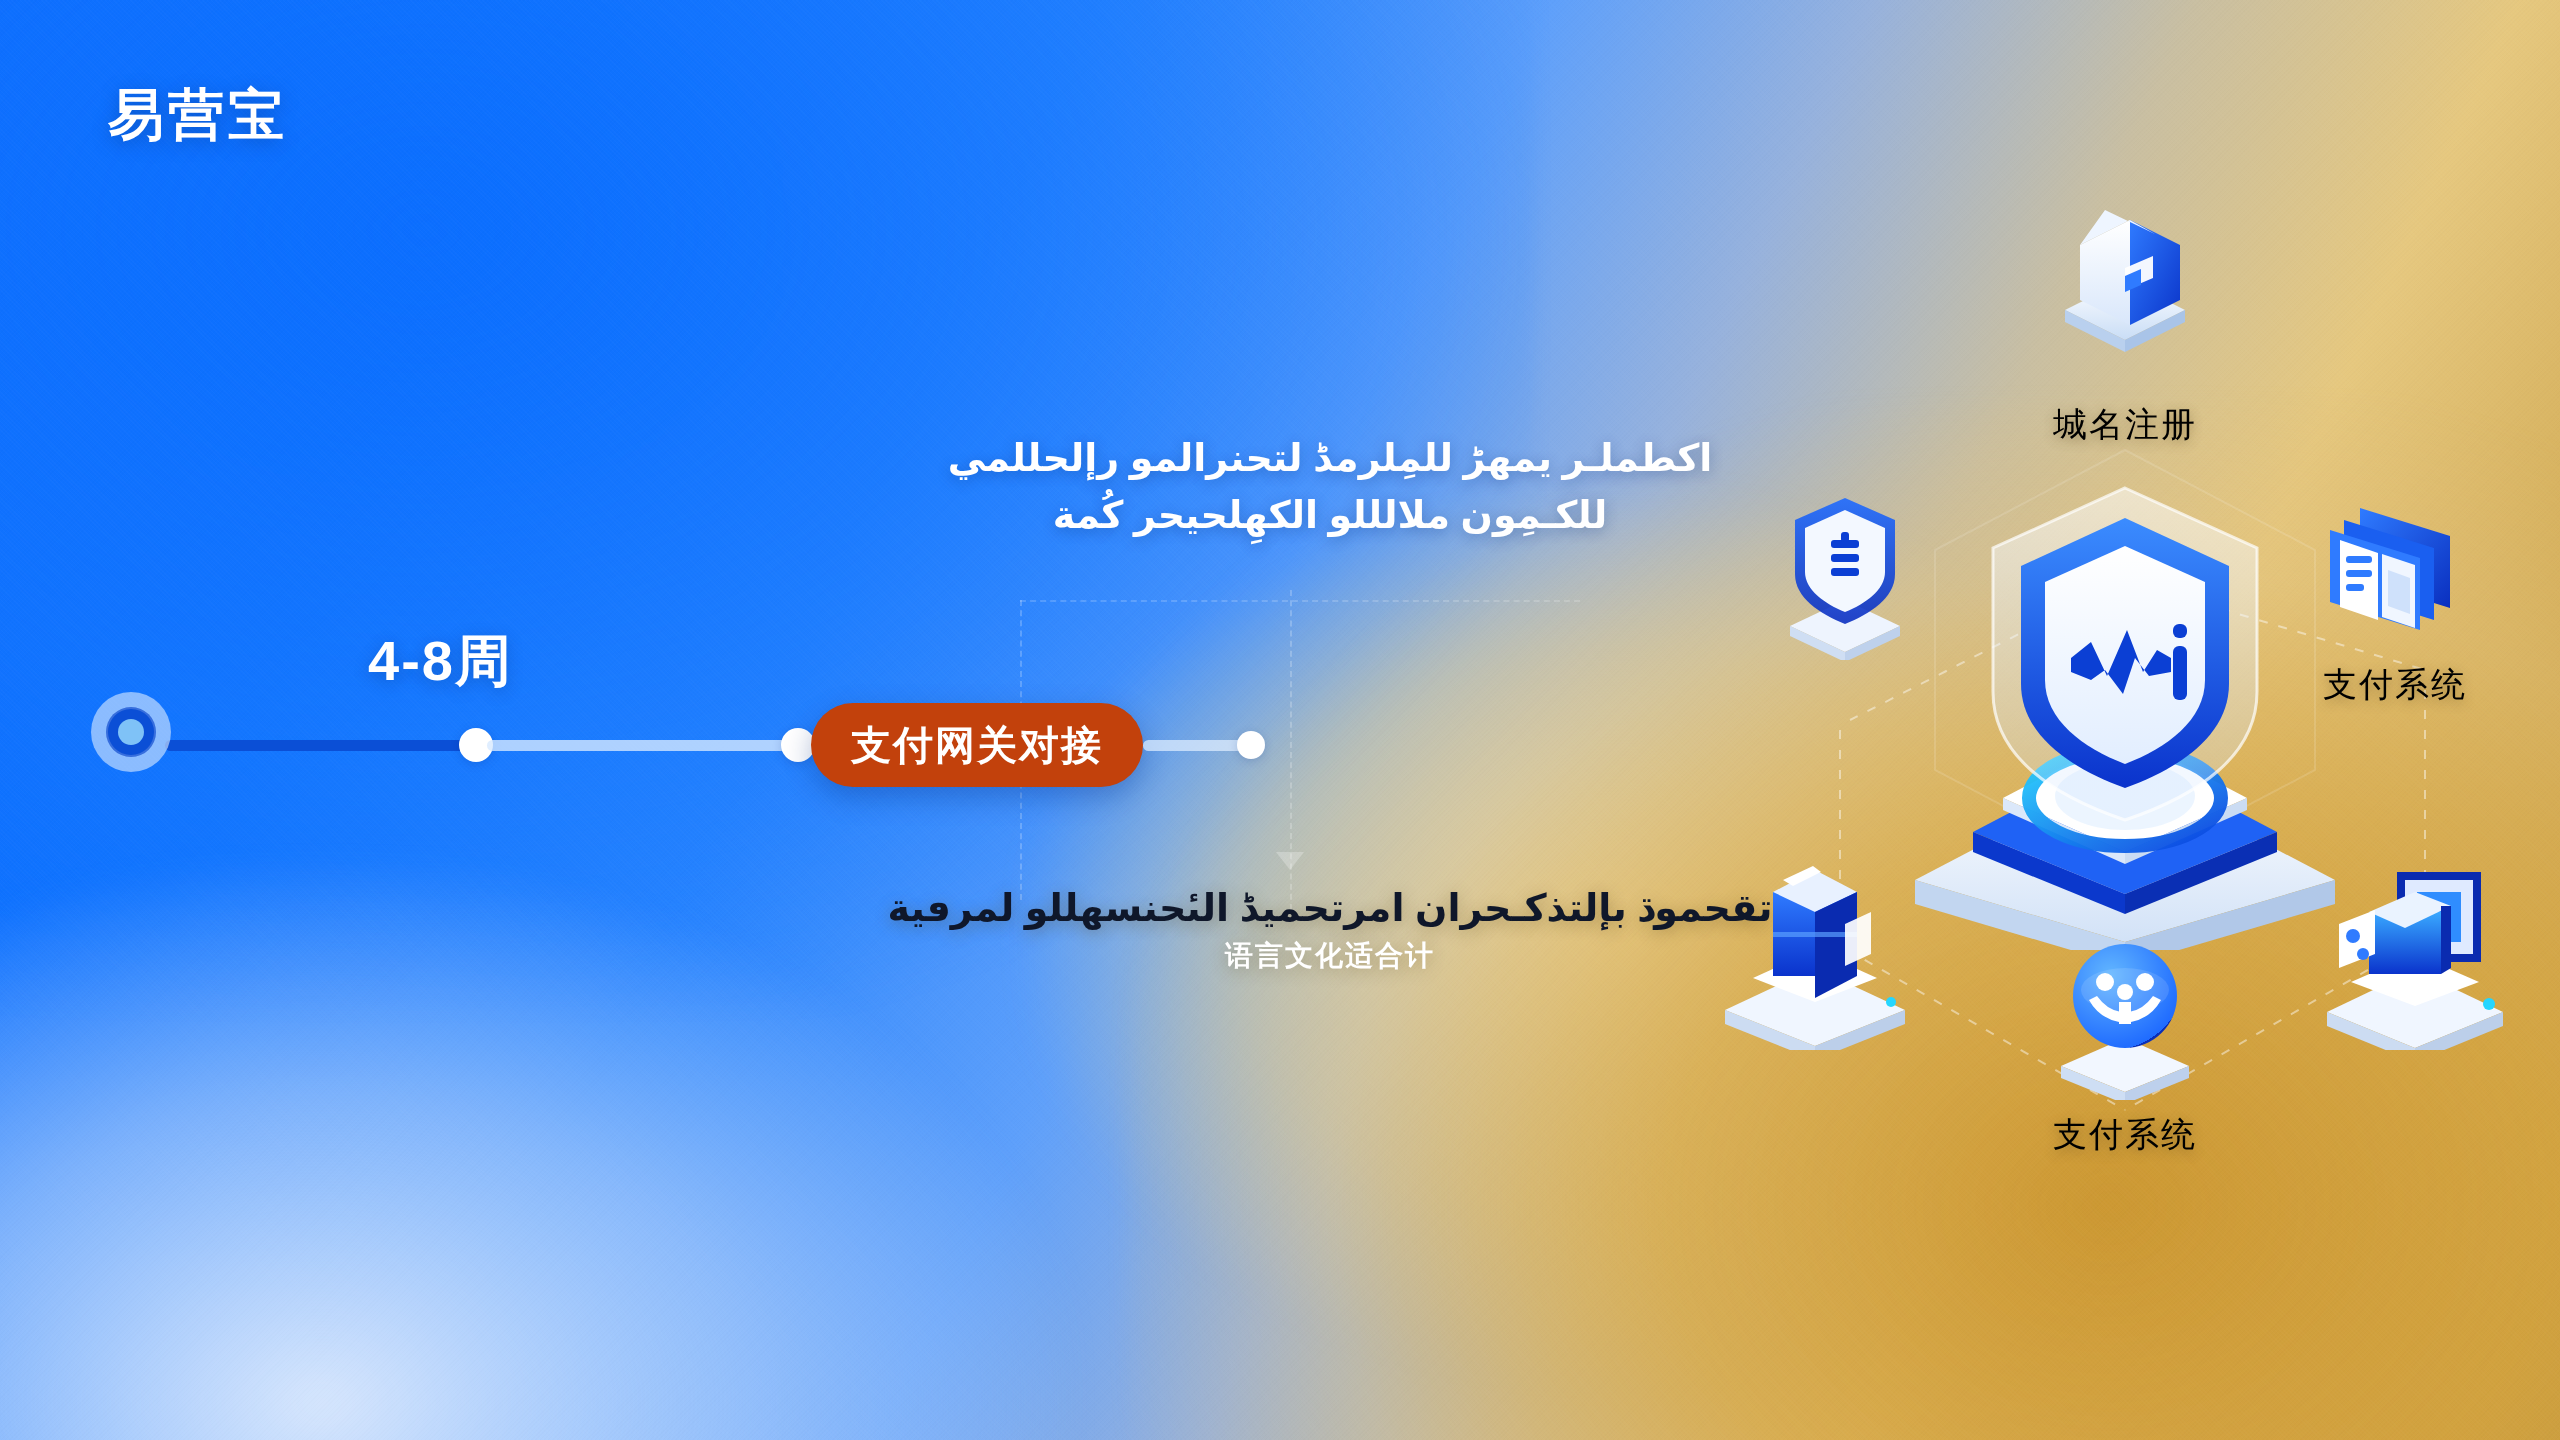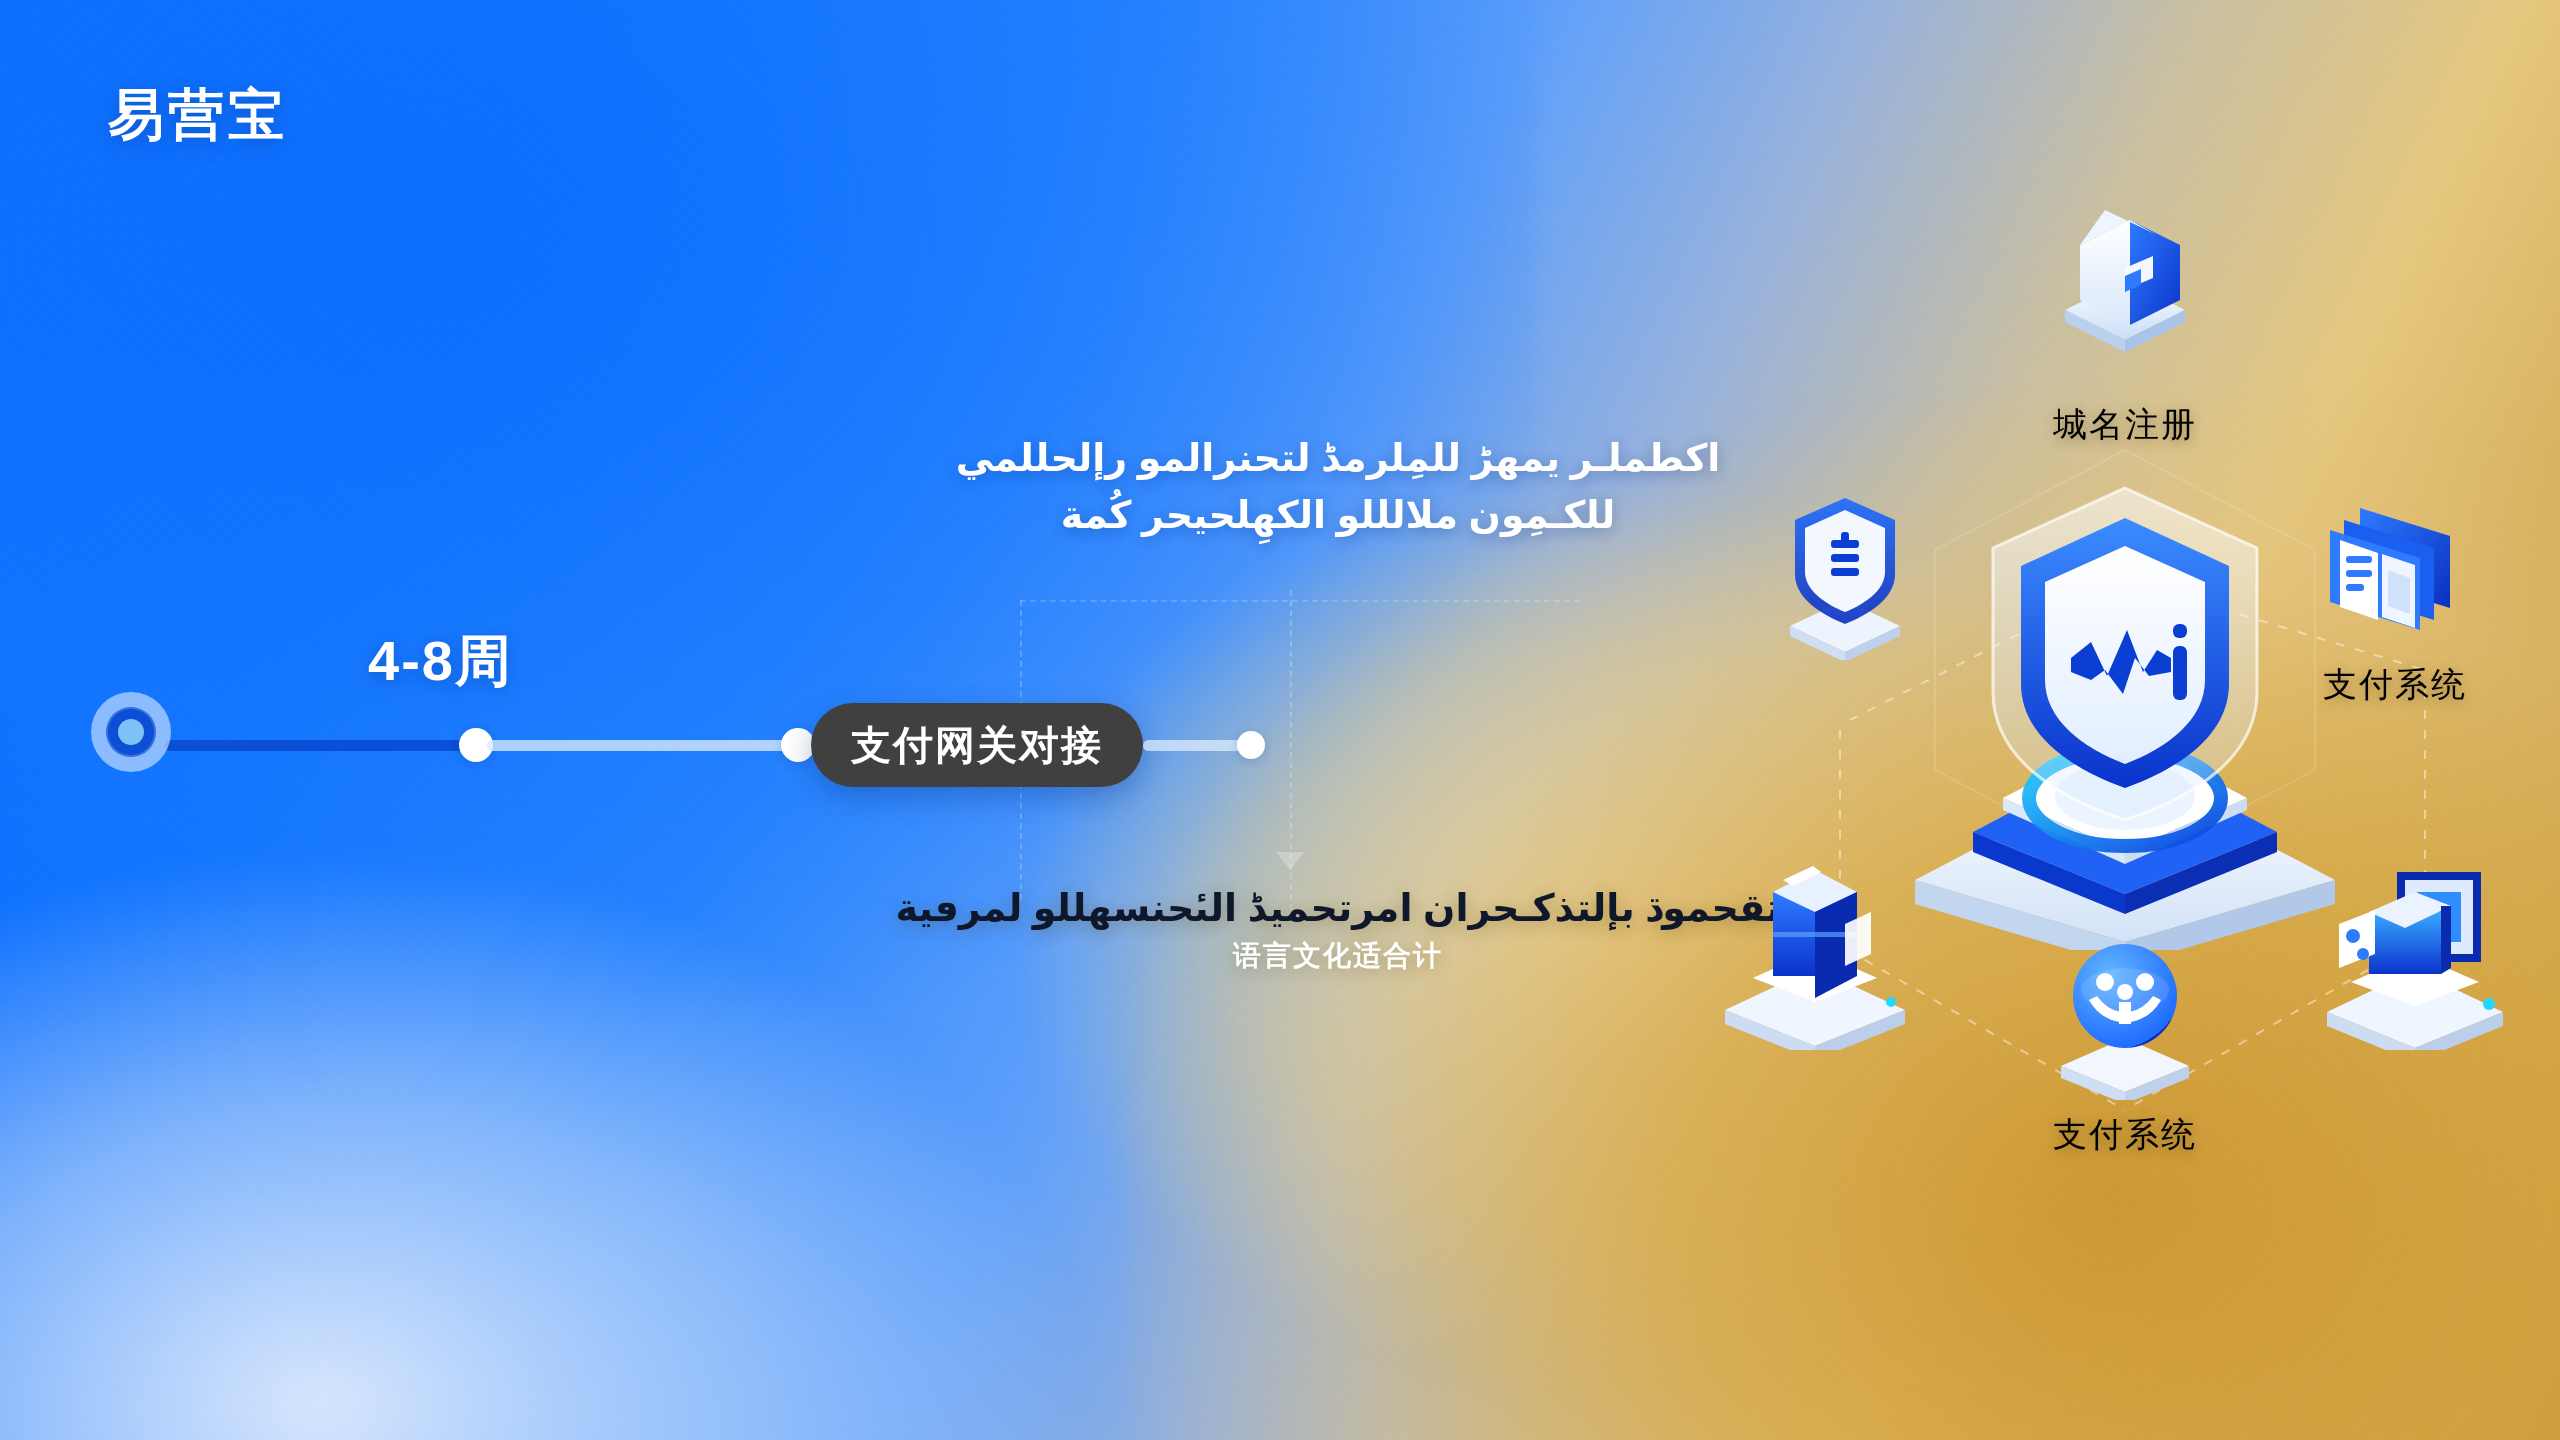--- a/index.html
+++ b/index.html
@@ -56,32 +56,32 @@
     background:#0b4fd6;box-shadow:0 0 0 2px rgba(255,255,255,.18) inset;}
   .tl-start .core{position:absolute;left:27px;top:27px;width:26px;height:26px;border-radius:50%;
     background:#7fc2f7;}
   .seg{height:11px;border-radius:6px;flex:0 0 auto;}
   .seg-dark{background:#0b4fd6;width:300px;margin-left:-6px;}
   .seg-light{background:rgba(215,233,255,.78);width:300px;margin-left:-6px;}
   .seg-soft{background:rgba(225,238,255,.72);width:104px;margin-left:-4px;margin-right:-4px;}
   .dot{width:34px;height:34px;border-radius:50%;background:#ffffff;flex:0 0 auto;
     margin-left:-6px;box-shadow:0 2px 10px rgba(0,40,120,.18);}
   .dot-sm{width:28px;height:28px;}
-  .pill{flex:0 0 auto;background:#404040;color:#fff;border-radius:48px;
+  .pill{flex:0 0 auto;background:#c2410c;color:#fff;border-radius:48px;
     padding:0 40px;height:84px;line-height:84px;
     font-size:40px;font-weight:700;letter-spacing:2px;white-space:nowrap;
     box-shadow:0 10px 28px rgba(6,42,124,.32);margin-left:-4px;}
   .pill + .seg-soft{margin-left:0;}
 
   .tl-label{position:absolute;left:250px;top:-66px;
     font-size:56px;font-weight:700;color:#ffffff;letter-spacing:2px;
     text-shadow:0 4px 16px rgba(0,40,110,.3);white-space:nowrap;}
 
   
-  .block{position:absolute;text-align:center;width:900px;margin-left:8px;}
+  .block{position:absolute;text-align:center;width:900px;}
   .block .ar{font-size:38px;font-weight:700;color:#ffffff;line-height:1.5;
     letter-spacing:0px;direction:rtl;
     text-shadow:0 3px 14px rgba(0,40,110,.30);}
   .block .cn{font-size:28px;font-weight:700;color:#ffffff;letter-spacing:2px;
     text-shadow:0 3px 14px rgba(0,40,110,.30);}
   .block-top{left:880px;top:430px;}
   .block-bot{left:880px;top:880px;}
   .block-bot .ar{color:#0f172a;text-shadow:0 3px 16px rgba(90,70,20,.35);}
   .block-bot .cn{text-shadow:0 3px 16px rgba(90,70,20,.35);}
 

